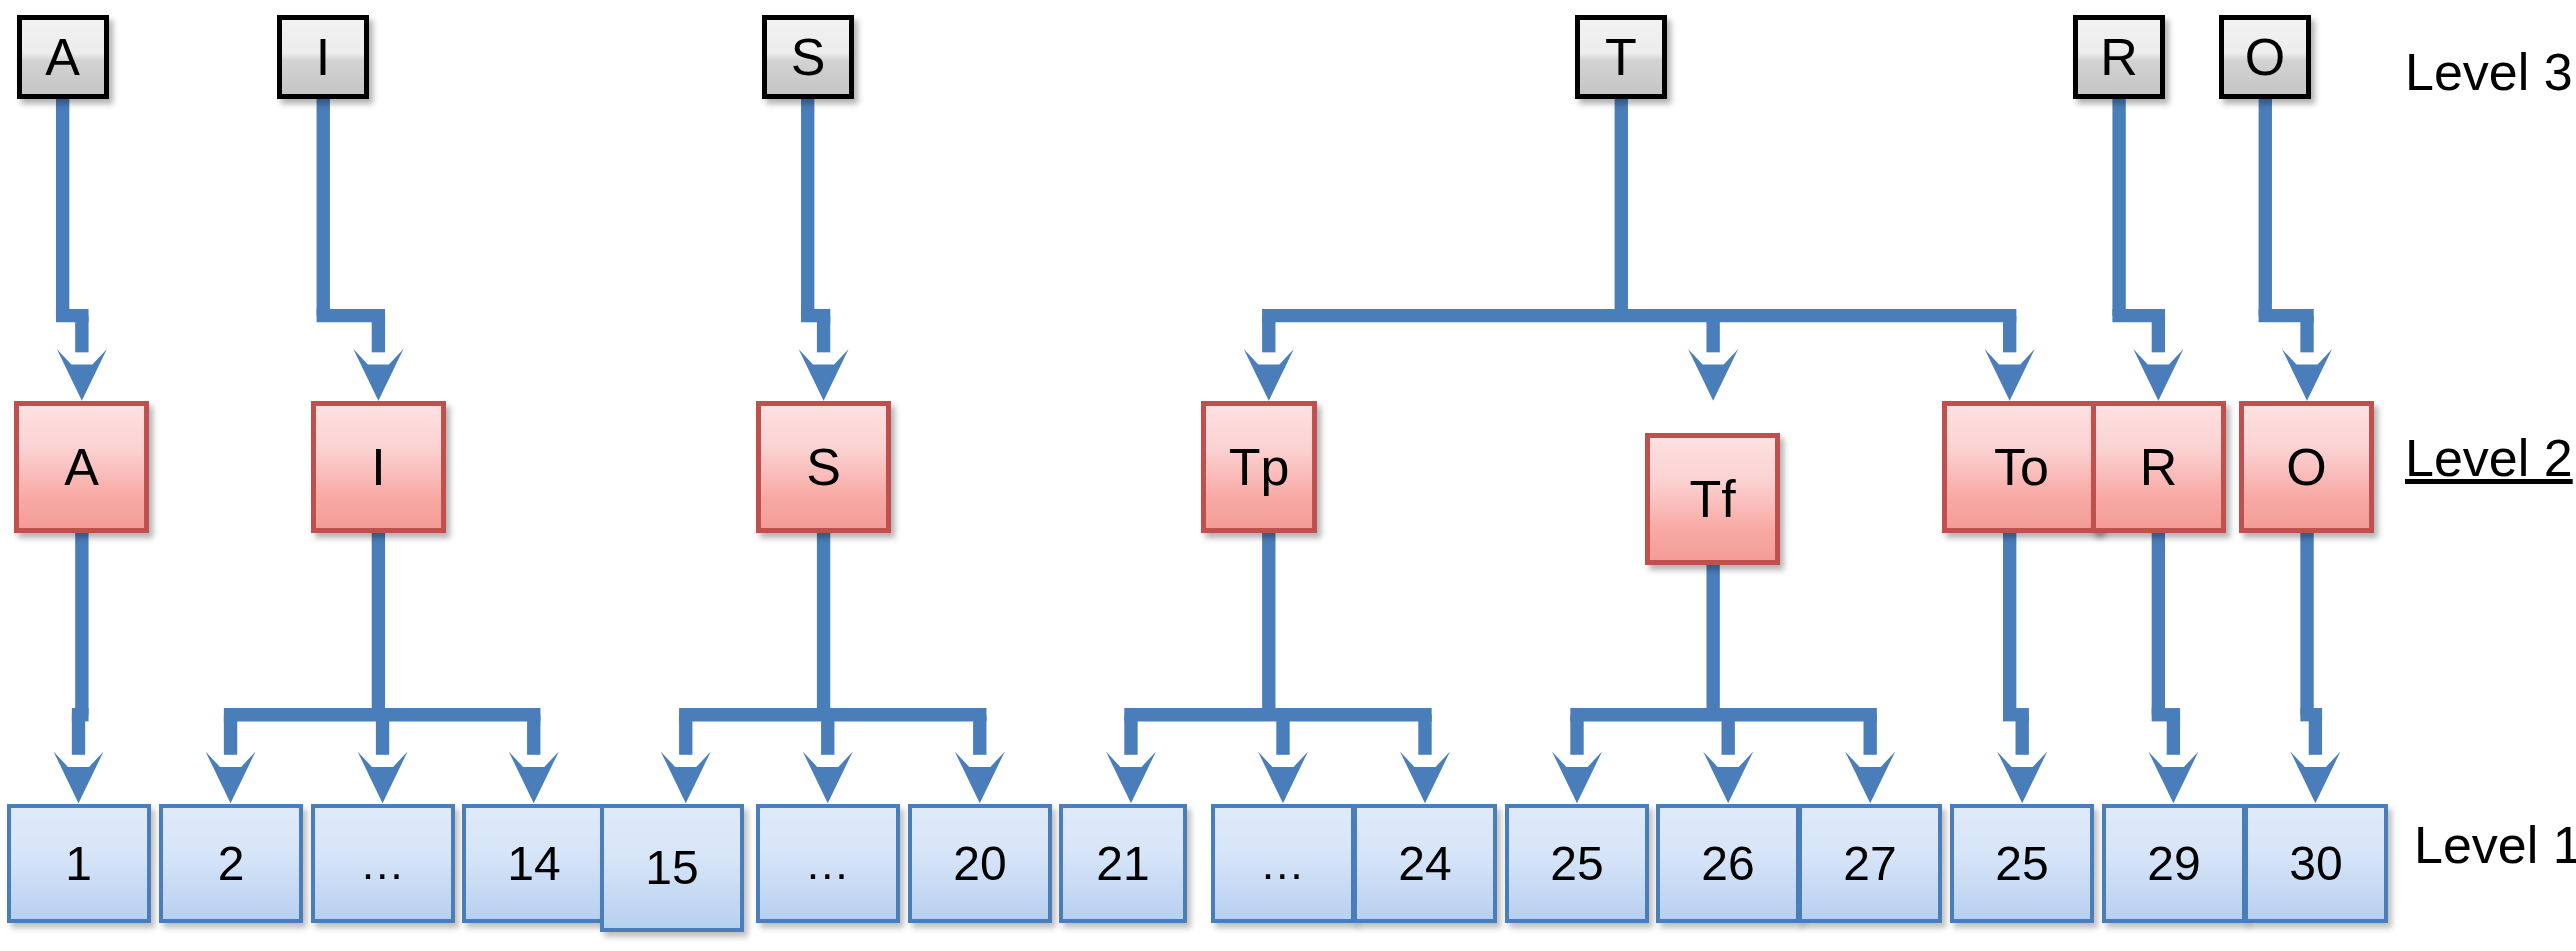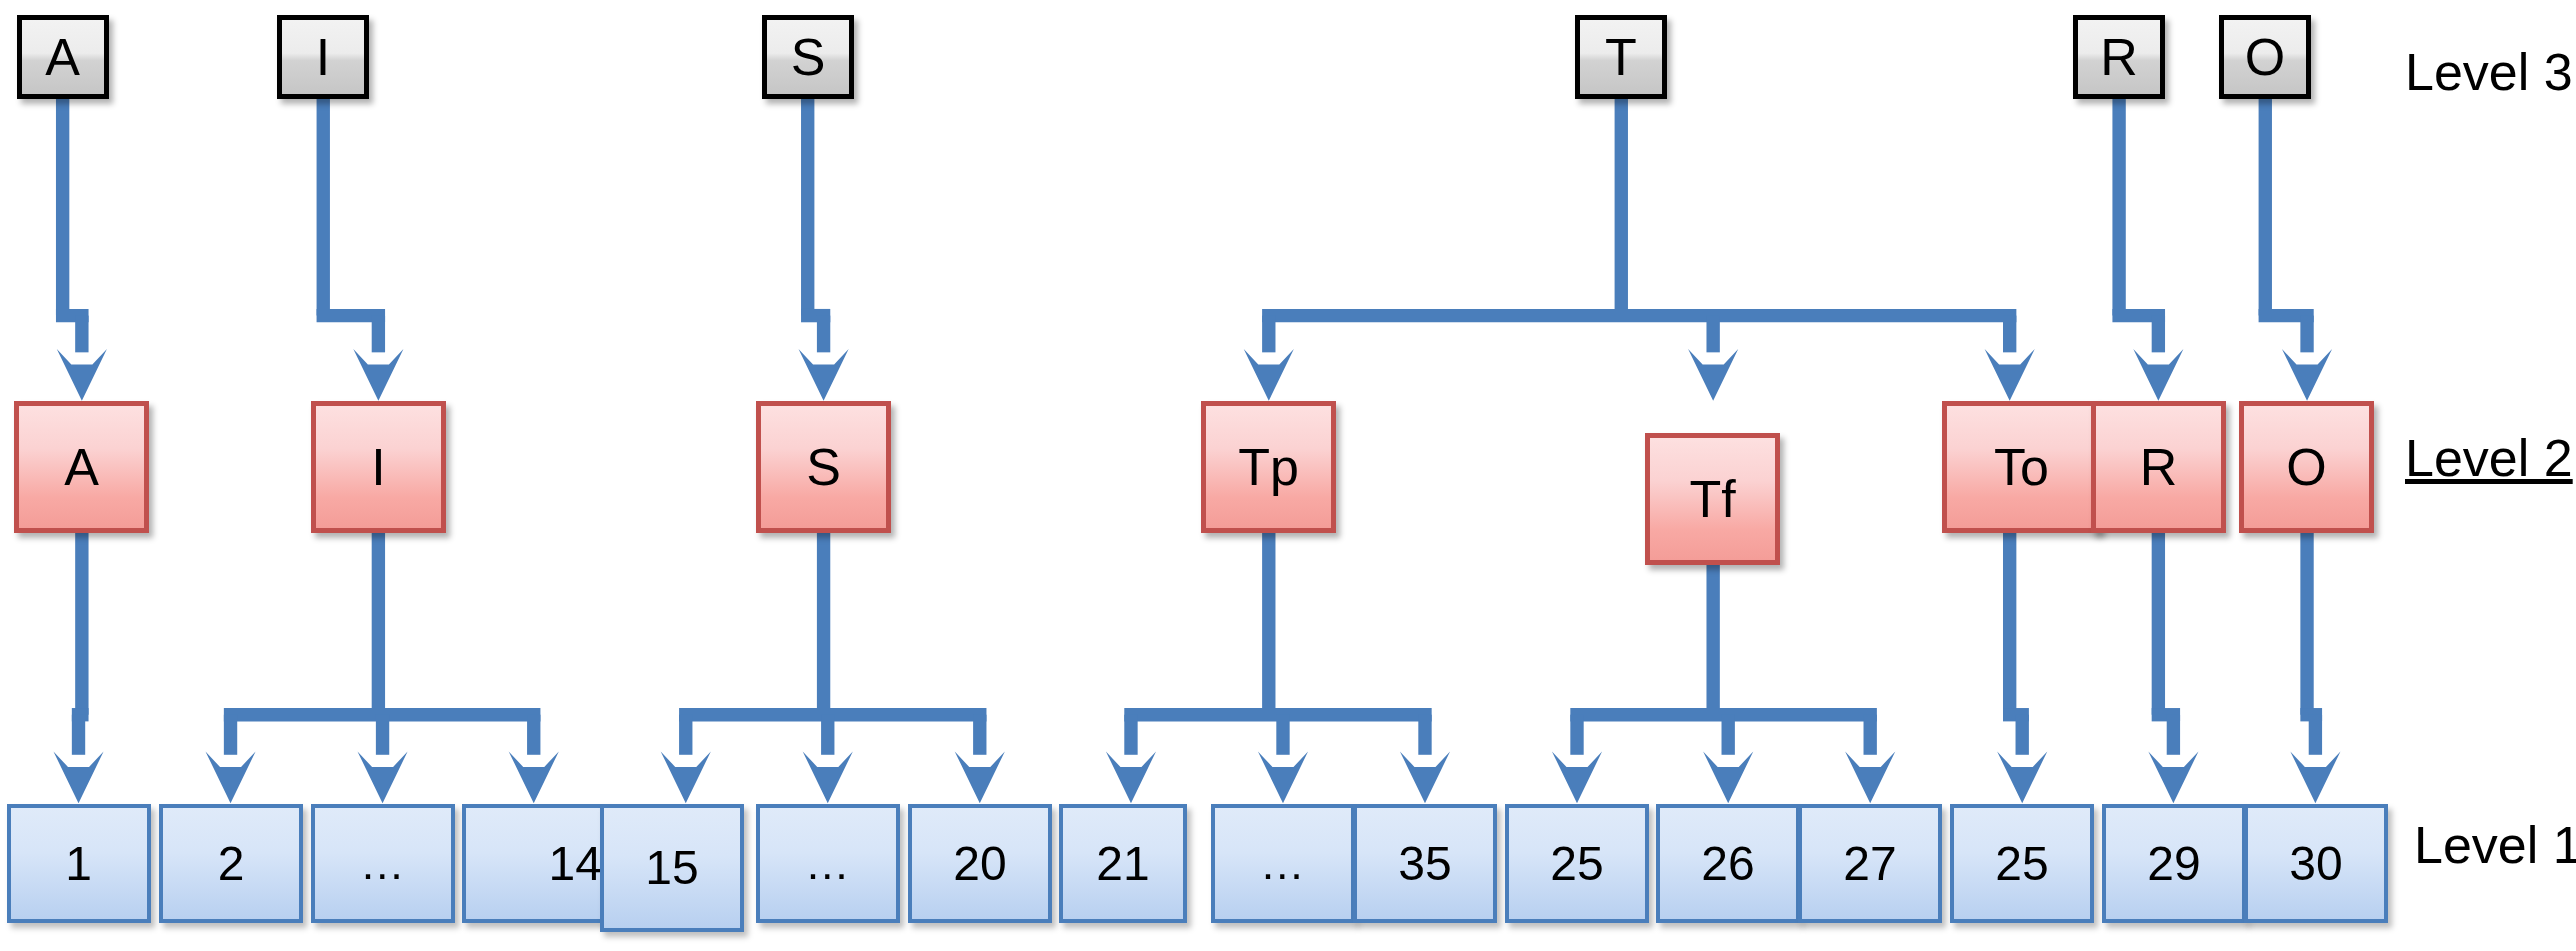--- a/index.html
+++ b/index.html
@@ -145,21 +145,21 @@
   <div id="nodes-l2">
       <div class="node lvl2" style="left: 14px; top: 401px; width: 135px; height: 132px;">
         <span>A</span>
       </div>
       <div class="node lvl2" style="left: 311px; top: 401px; width: 135px; height: 132px;">
         <span>I</span>
       </div>
       <div class="node lvl2" style="left: 756px; top: 401px; width: 135px; height: 132px;">
         <span>S</span>
       </div>
-      <div class="node lvl2" style="left: 1201px; top: 401px; width: 135px; height: 132px;">
+      <div class="node lvl2" style="left: 1201px; top: 401px; width: 116px; height: 132px;">
         <span>Tp</span>
       </div>
       <div class="node lvl2" style="left: 1645px; top: 401px; width: 135px; height: 132px; margin-top: 32px;">
         <span>Tf</span>
       </div>
       <div class="node lvl2" style="left: 1942px; top: 401px; width: 159px; height: 132px;">
         <span>To</span>
       </div>
       <div class="node lvl2" style="left: 2091px; top: 401px; width: 135px; height: 132px;">
         <span>R</span>
@@ -171,40 +171,40 @@
   <div id="nodes-l1">
       <div class="node lvl1" style="left: 6.7px; top: 804px; width: 144px; height: 119px;">
         <span>1</span>
       </div>
       <div class="node lvl1" style="left: 159px; top: 804px; width: 144px; height: 119px;">
         <span>2</span>
       </div>
       <div class="node lvl1 dots" style="left: 311px; top: 804px; width: 144px; height: 119px;">
         <span>…</span>
       </div>
-      <div class="node lvl1" style="left: 462px; top: 804px; width: 144px; height: 119px; justify-content: flex-end;">
+      <div class="node lvl1" style="left: 462px; top: 804px; width: 144px; height: 119px;">
         <span>14</span>
       </div>
       <div class="node lvl1" style="left: 600px; top: 804px; width: 144px; height: 128px;">
         <span>15</span>
       </div>
       <div class="node lvl1 dots" style="left: 756px; top: 804px; width: 144px; height: 119px;">
         <span>…</span>
       </div>
       <div class="node lvl1" style="left: 908px; top: 804px; width: 144px; height: 119px;">
         <span>20</span>
       </div>
       <div class="node lvl1" style="left: 1059px; top: 804px; width: 128px; height: 119px;">
         <span>21</span>
       </div>
       <div class="node lvl1 dots" style="left: 1211px; top: 804px; width: 144px; height: 119px;">
         <span>…</span>
       </div>
       <div class="node lvl1" style="left: 1353px; top: 804px; width: 144px; height: 119px;">
-        <span>35</span>
+        <span>24</span>
       </div>
       <div class="node lvl1" style="left: 1505px; top: 804px; width: 144px; height: 119px;">
         <span>25</span>
       </div>
       <div class="node lvl1" style="left: 1656px; top: 804px; width: 144px; height: 119px;">
         <span>26</span>
       </div>
       <div class="node lvl1" style="left: 1798px; top: 804px; width: 144px; height: 119px;">
         <span>27</span>
       </div>

